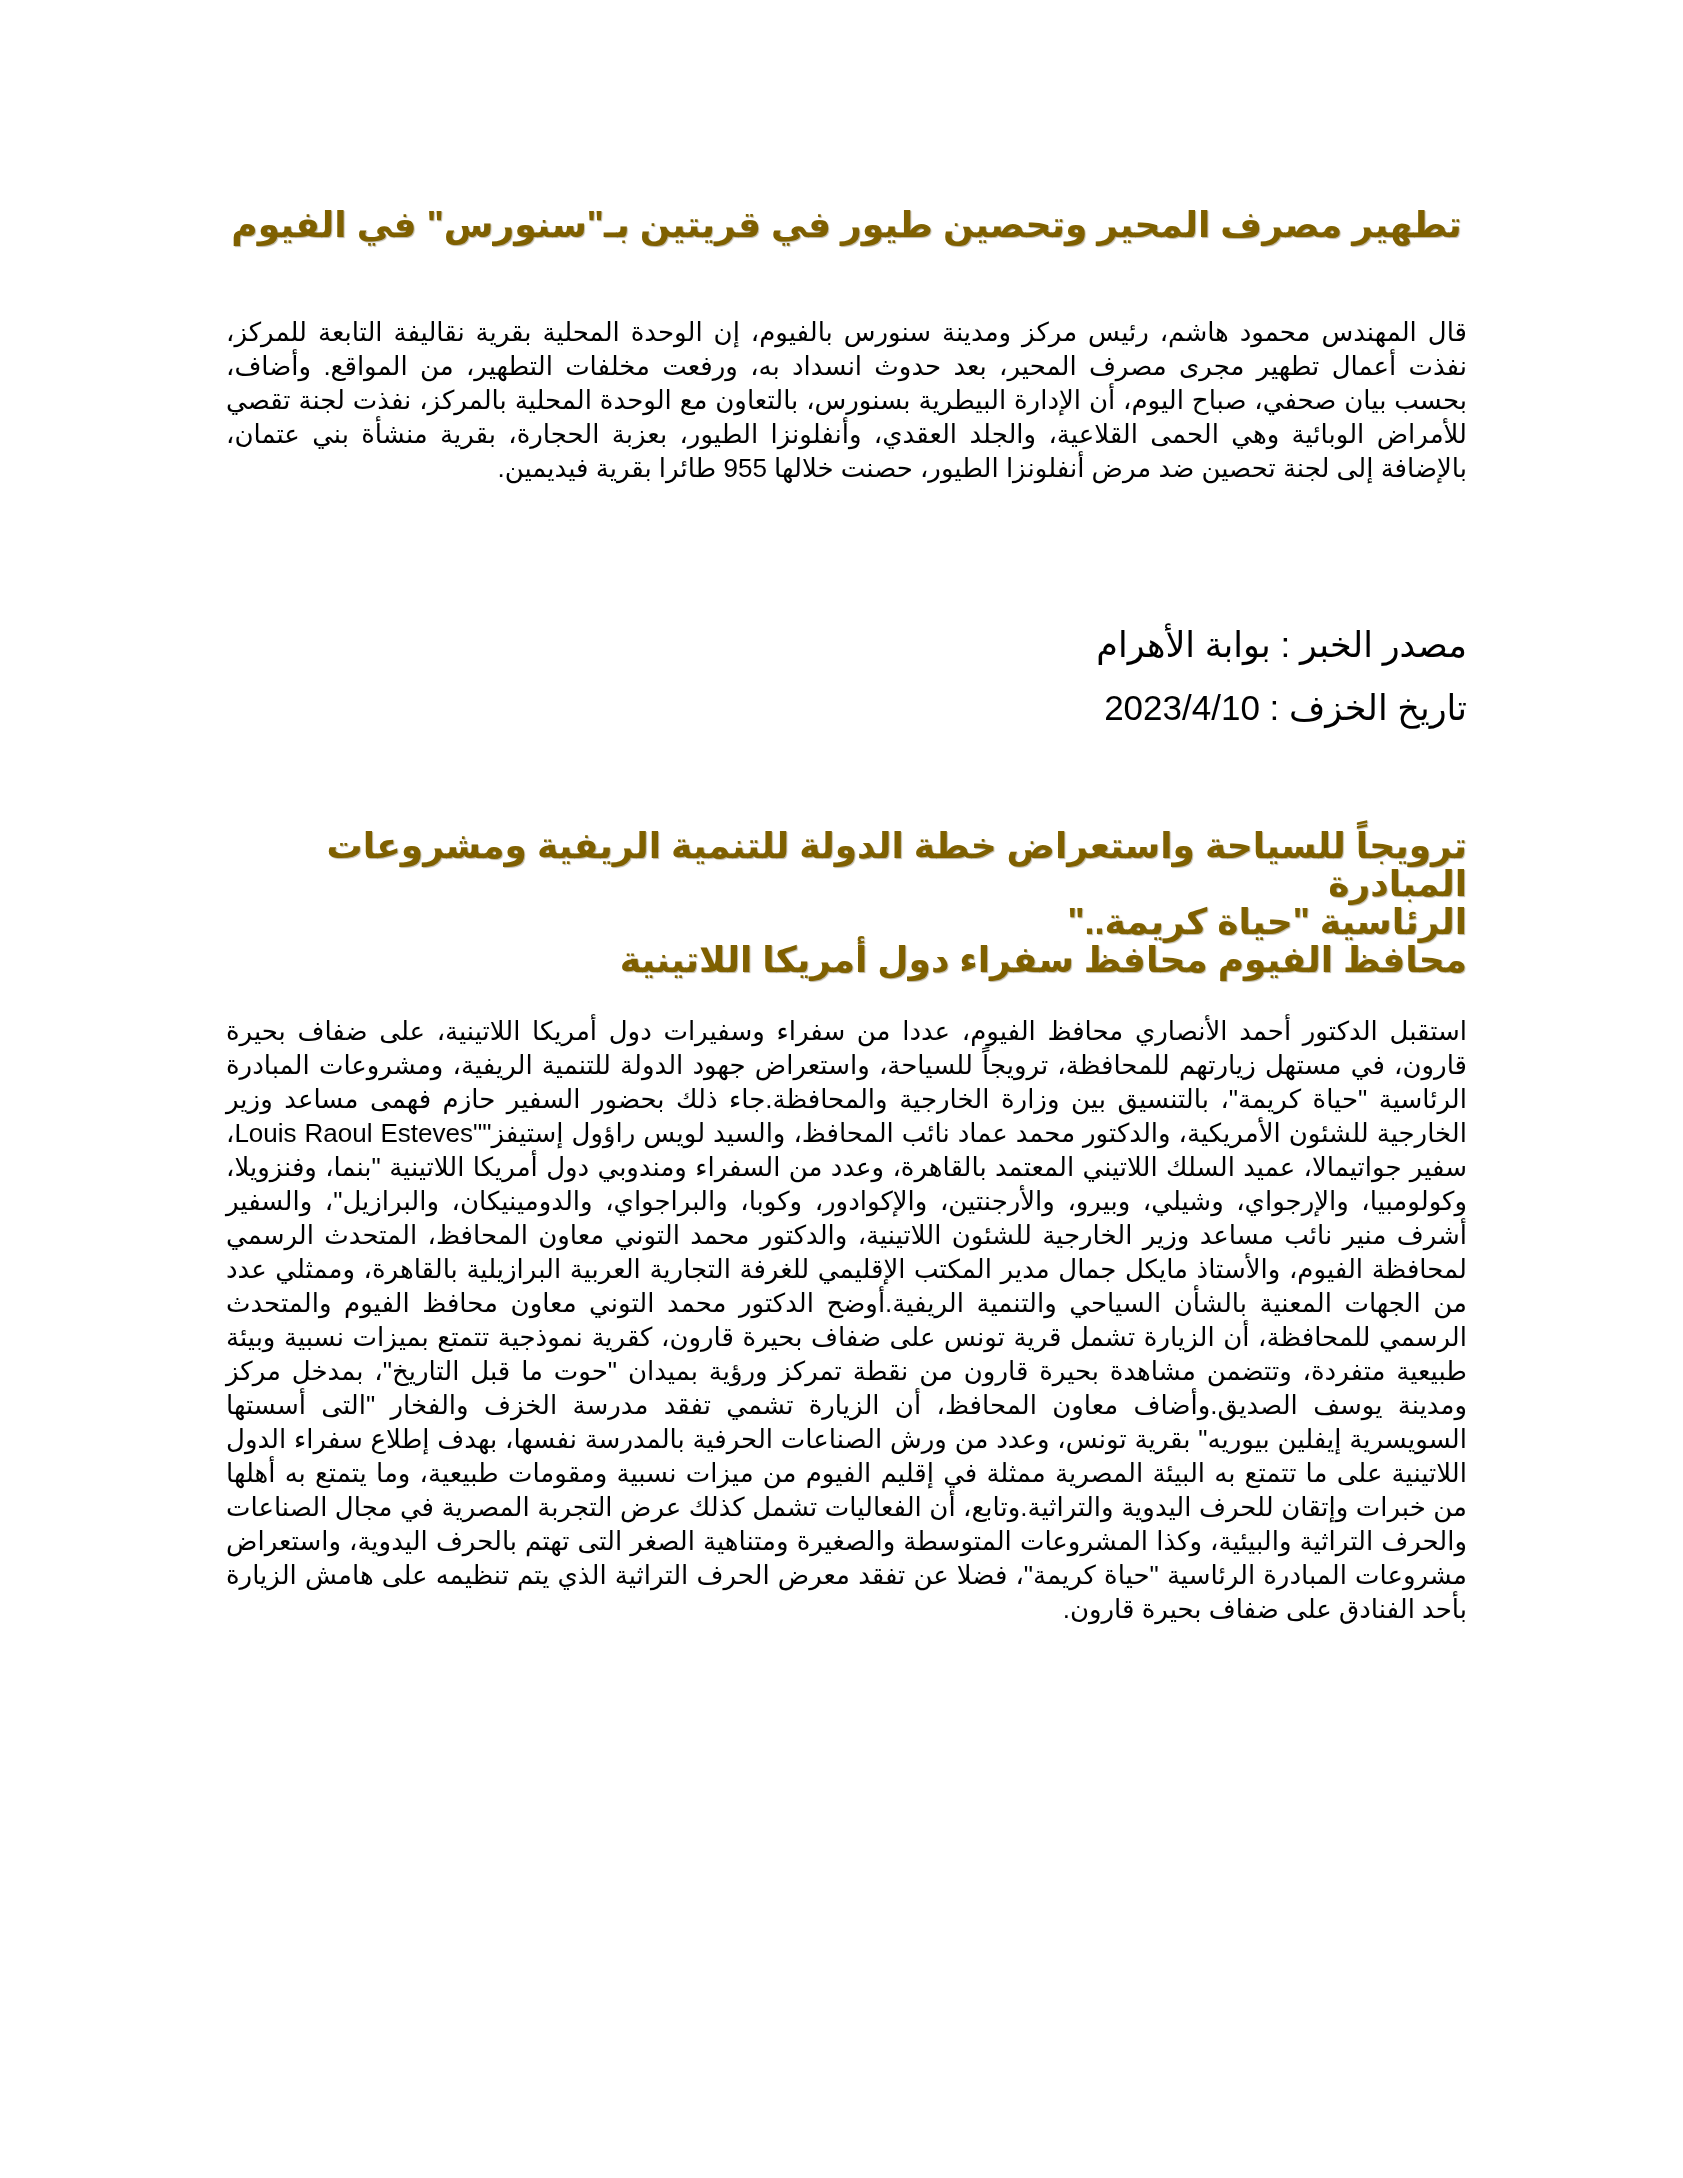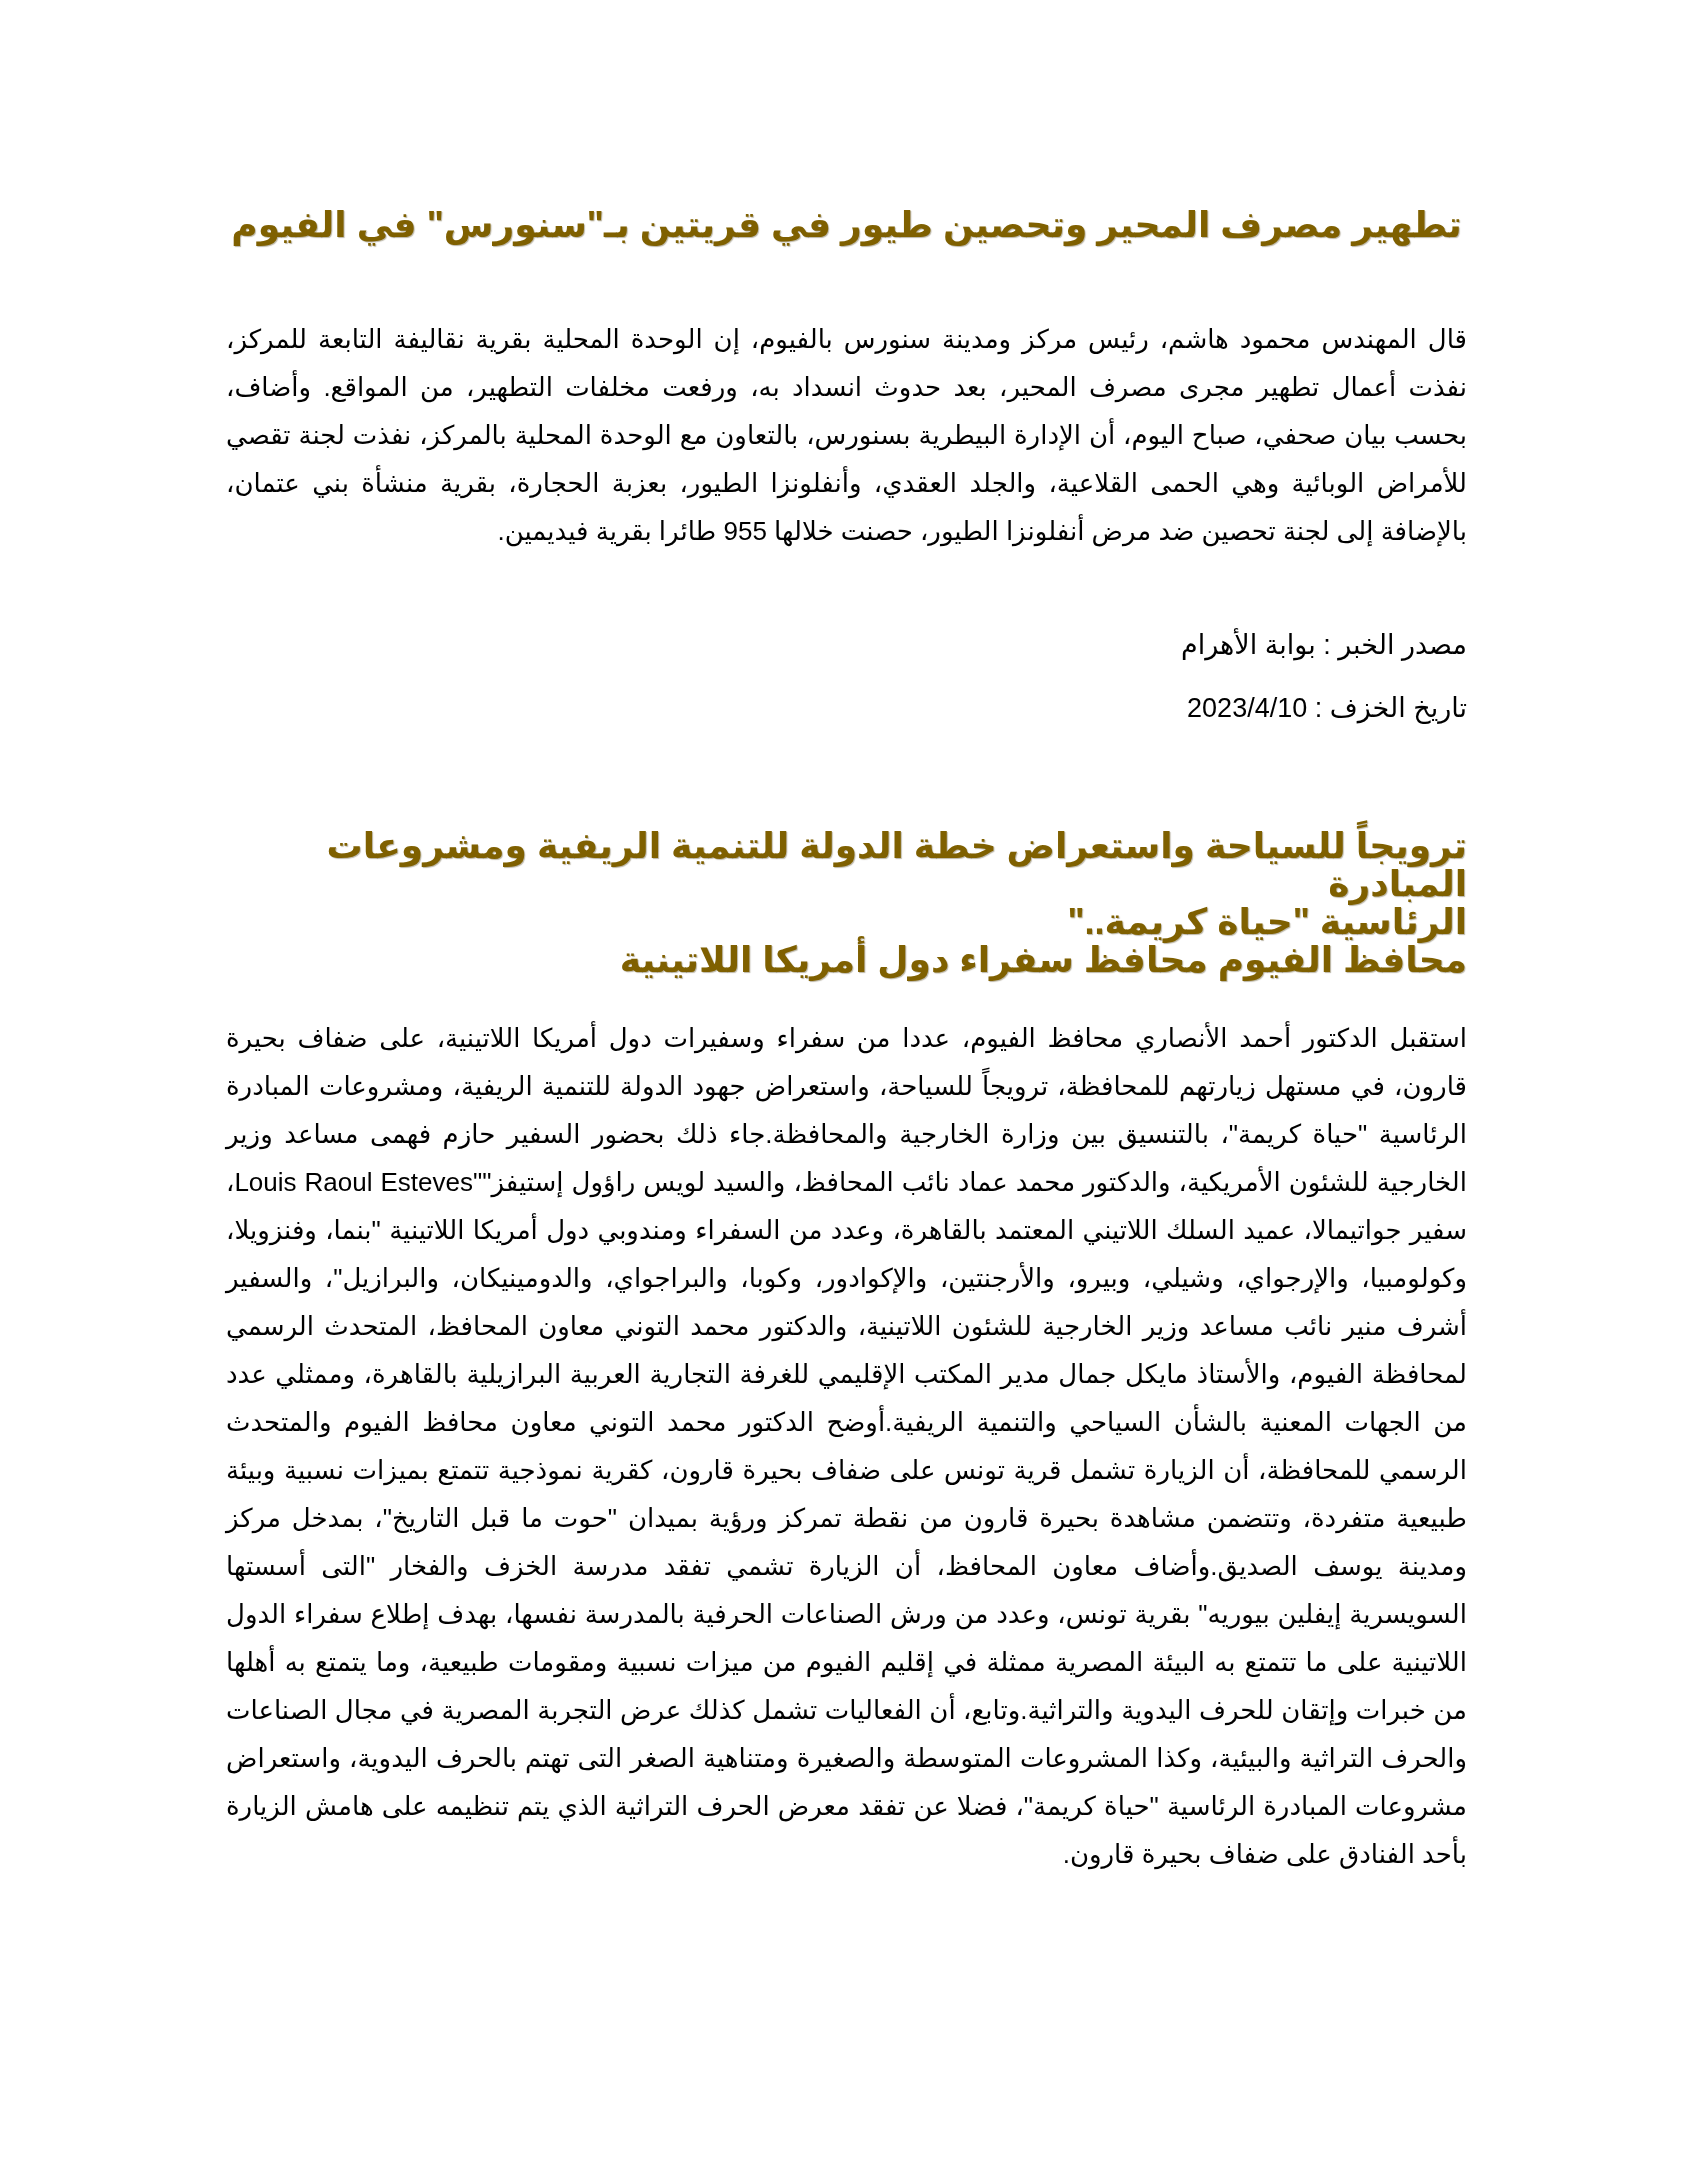--- a/index.html
+++ b/index.html
@@ -43,34 +43,34 @@
       left: 0;
       right: 0;
     }
     .headline-2 .hl-line {
       display: block;
       line-height: 38px;
       text-align: right;
     }
     .body-para {
       font-size: 26px;
-      line-height: 48px;
+      line-height: 34px;
       text-align: justify;
       text-align-last: right;
       margin: 0;
       position: absolute;
       left: 0;
       right: 0;
     }
     .para-1 { top: 315px; }
     .para-2 { top: 1014px; }
     .meta-line {
       position: absolute;
       right: 0;
-      font-size: 27px;
+      font-size: 35px;
       line-height: 34px;
       margin: 0;
     }
     .meta-source { top: 628px; }
     .meta-date { top: 691px; }
     .ltr { direction: ltr; unicode-bidi: embed; }
   </style>
 </head>
 <body>
 

